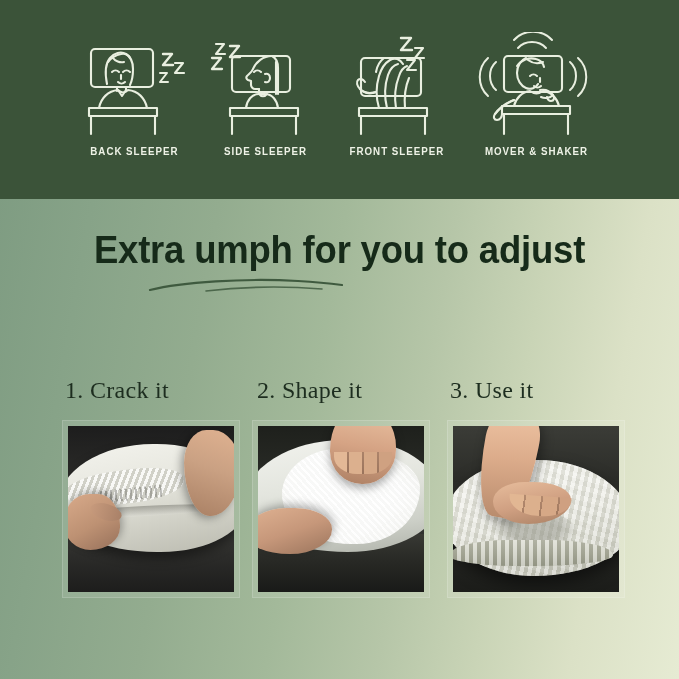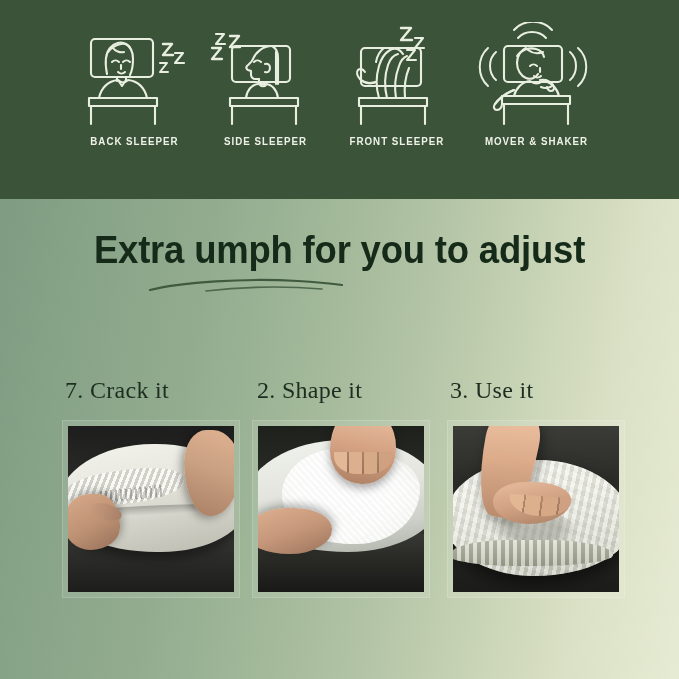--- a/index.html
+++ b/index.html
@@ -43,20 +43,21 @@
     display: flex;
     align-items: flex-start;
     justify-content: center;
   }
   .sleeper {
     width: 131px;
     display: flex;
     flex-direction: column;
     align-items: center;
     padding-top: 22px;
+    margin-top: 10px;
   }
   .sleeper.wide { width: 148px; }
   .sleeper .glyph {
     height: 108px;
     display: flex;
     align-items: flex-start;
     justify-content: center;
   }
   .sleeper .caption {
     margin-top: 5px;
@@ -514,21 +515,21 @@
   <div class="headline-wrap">
     <div class="headline-1">Extra umph for you to adjust</div>
     <svg class="swoosh" viewBox="0 0 196 16" fill="none">
       <path d="M2 12C34 4 96 0 150 3c16 1 28 2 44 4" stroke="#3f5a3f" stroke-width="2.2" stroke-linecap="round"></path>
       <path d="M58 13c34-4 78-5 116-2" stroke="#3f5a3f" stroke-width="1.6" stroke-linecap="round" opacity="0.85"></path>
     </svg>
   </div>
 
   <div class="steps">
     <div class="step-labels">
-      <div class="step-label s1">7. Crack it</div>
+      <div class="step-label s1">1. Crack it</div>
       <div class="step-label s2">2. Shape it</div>
       <div class="step-label s3">3. Use it</div>
     </div>
   </div>
 
   <div class="photo-row">
 
     <div class="photo-frame p1">
       <div class="photo">
         <div class="ph1-bg"></div>

